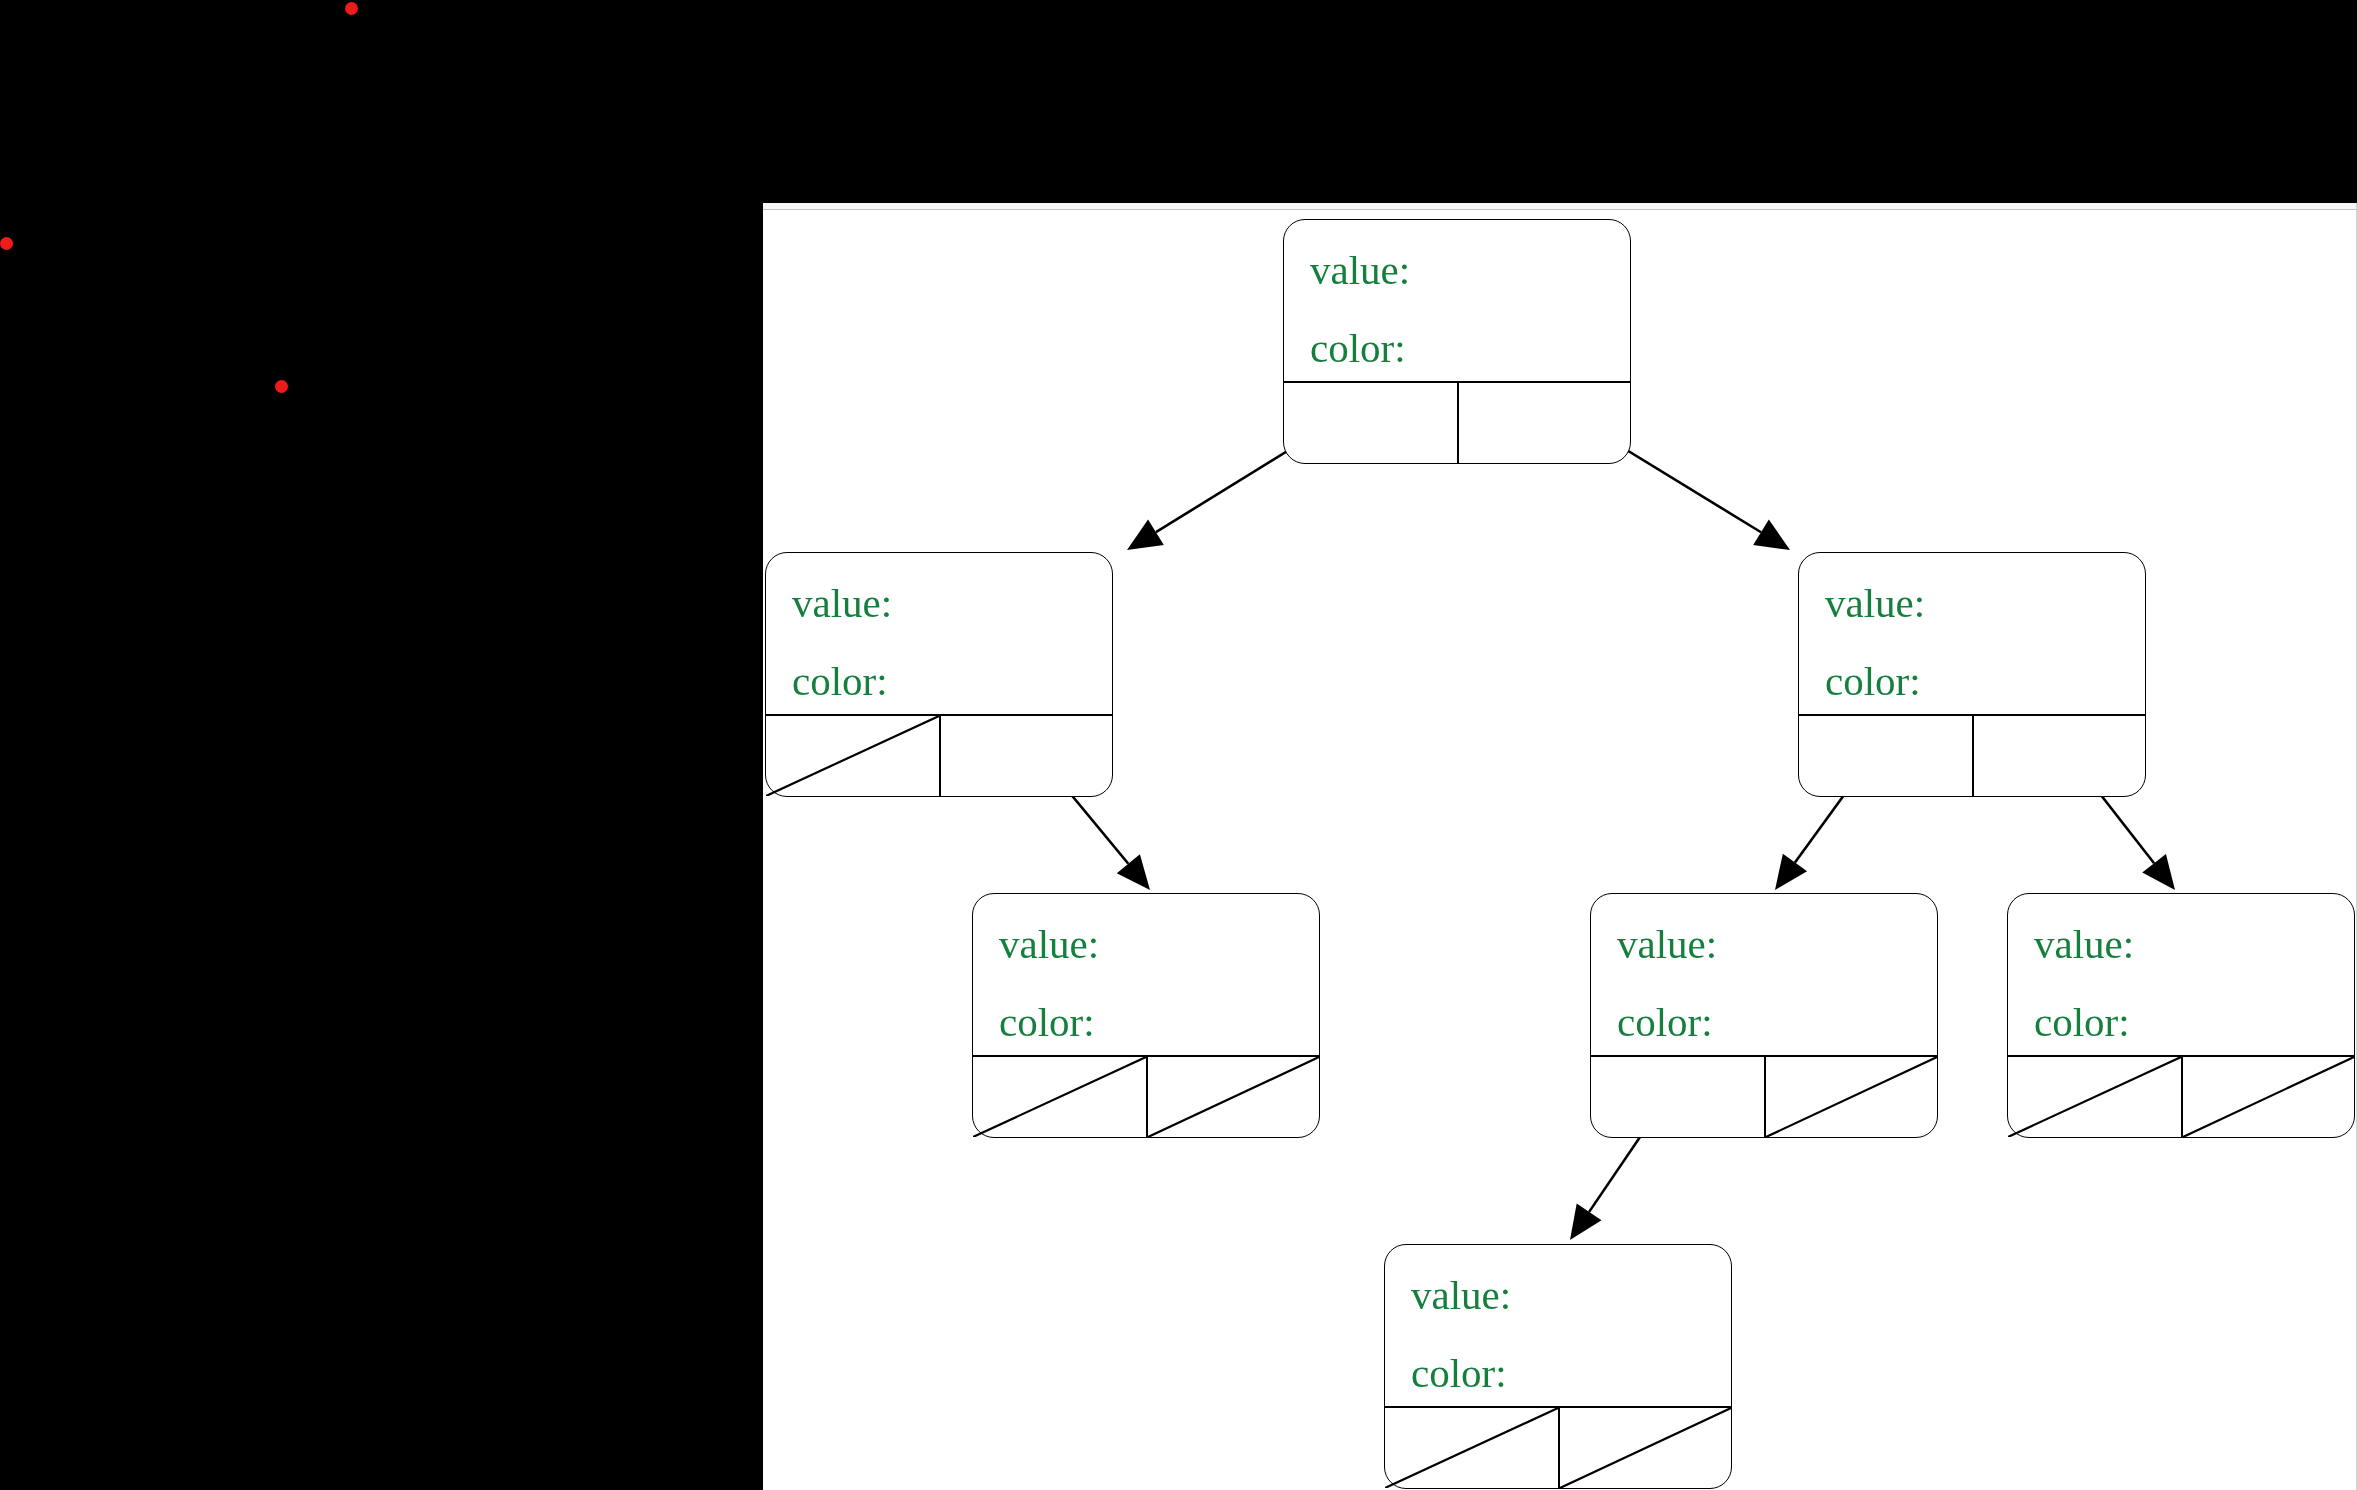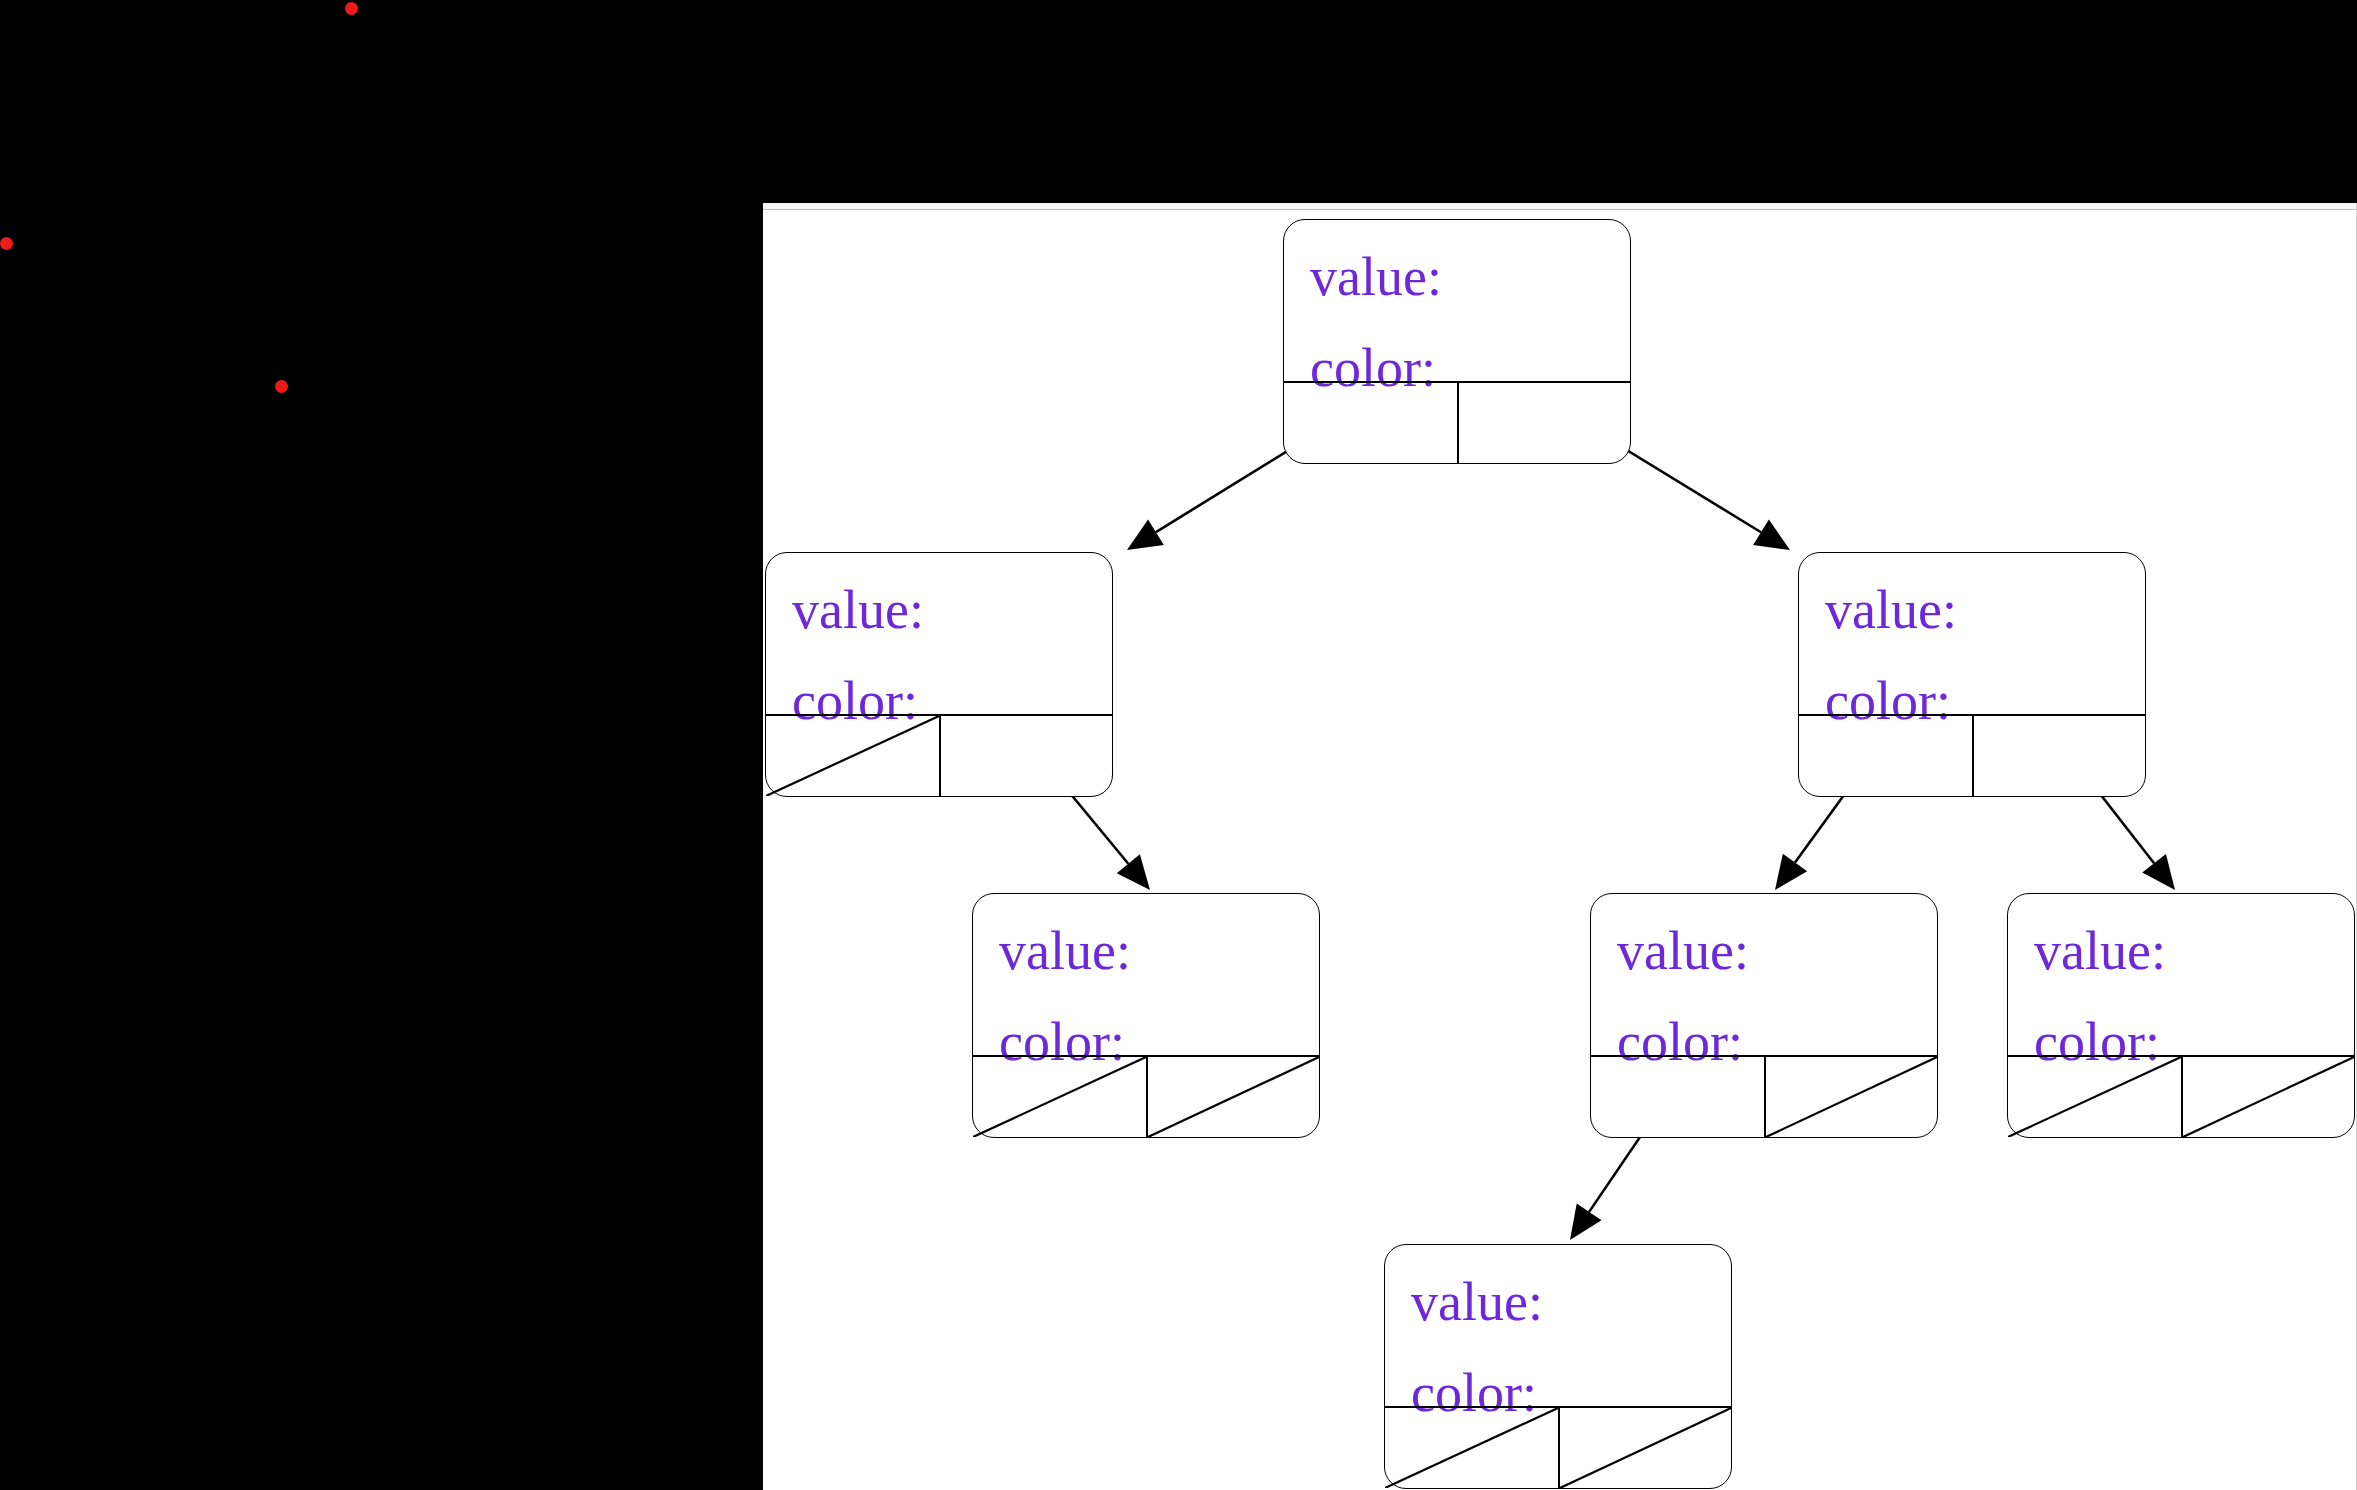--- a/index.html
+++ b/index.html
@@ -52,23 +52,23 @@
     border:1.6px solid #000000;
     border-radius:22px;
     box-sizing:border-box;
   }
   .node-body{
     position:absolute;left:0;top:0;right:0;
     padding:30px 0 0 26px;
     box-sizing:border-box;
   }
   .node-field{
-    font-size:54px;
+    font-size:41px;
     line-height:1.0;
-    color:#6d28d9;
+    color:#15803d;
     white-space:nowrap;
     margin-bottom:37px;
   }
   .ptr-bar{
     position:absolute;left:0;right:0;bottom:0;
     height:82px;
     border-top:2.6px solid #000000;
     box-sizing:border-box;
     display:flex;
   }

